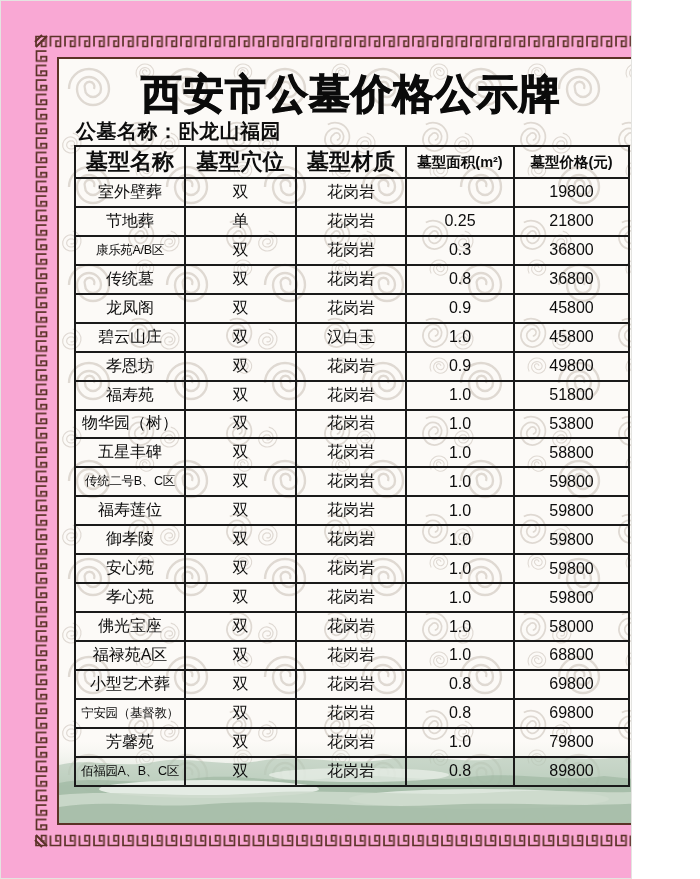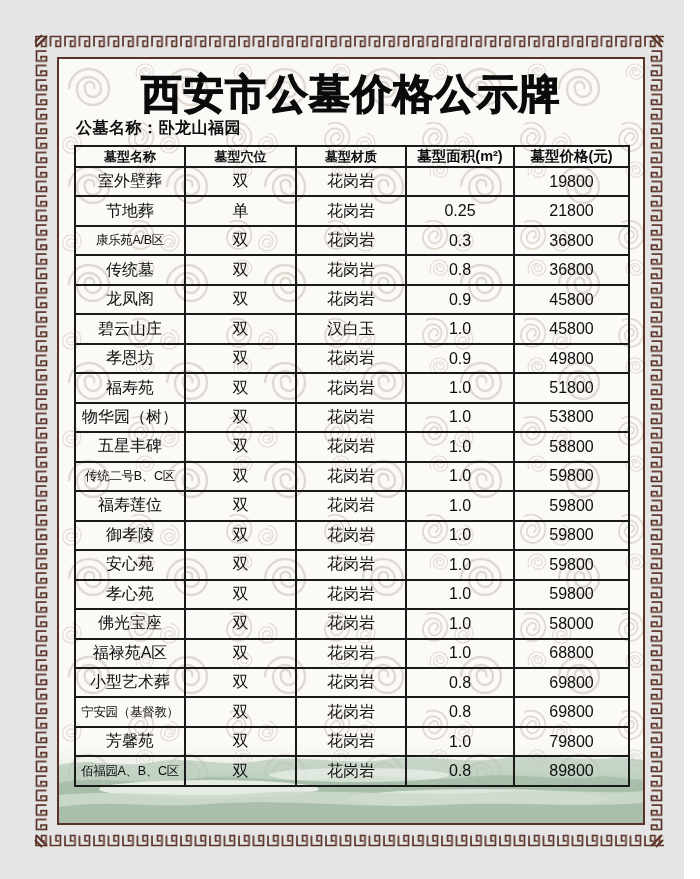--- a/index.html
+++ b/index.html
@@ -1,18 +1,18 @@
 <!DOCTYPE html>
 <html><head>
 <meta charset="utf-8">
 <style>
   html,body { margin:0; padding:0; background:#ffffff; }
   .page {
-    position:relative; width:684px; height:879px; overflow:hidden;
-    background:#e5e5e5; border:1px solid #e4e4e1; box-sizing:border-box;
+    position:relative; width:632px; height:879px; overflow:hidden;
+    background:#f9a8d4; border:1px solid #e4e4e1; box-sizing:border-box;
     font-family:"Liberation Sans", sans-serif; color:#101010;
   }
   
   .frame-strip { position:absolute; }
   .f-top    { left:33px;  top:33px;  width:630px; height:15px; }
   .f-bottom { left:33px;  top:832px; width:630px; height:15px; }
   .f-left   { left:33px;  top:48px;  width:15px;  height:784px; }
   .f-right  { left:648px; top:48px;  width:15px;  height:784px; }
   .f-corner { width:15px; height:15px; }
   .c-tl { left:33px;  top:33px; }  .c-tr { left:648px; top:33px; }
@@ -25,32 +25,32 @@
   }
   .swirl-bg  { position:absolute; left:0; top:0; width:584px; height:764px; z-index:0; }
   .landscape { position:absolute; left:0; bottom:0; width:584px; height:88px; z-index:1; }
   .poster-title {
     position:absolute; left:0; right:0; top:8px; z-index:2;
     text-align:center; font-size:41px; font-weight:900; letter-spacing:1px;
     color:#0b0b0b; -webkit-text-stroke:1px #0b0b0b;
   }
   .cemetery-label {
     position:absolute; left:17px; top:59px; z-index:2;
-    font-size:16px; font-weight:700; color:#0e0e0e; letter-spacing:0.5px;
+    font-size:20px; font-weight:700; color:#0e0e0e; letter-spacing:0.5px;
   }
   
   table.price-table {
     position:absolute; left:15px; top:86px; width:554px; height:642px; z-index:3;
     border-collapse:collapse; table-layout:fixed; background:transparent;
   }
   .price-table th, .price-table td {
     border:2px solid #1a1a1a; text-align:center; vertical-align:middle;
     padding:0; overflow:hidden; white-space:nowrap; color:#0d0d0d;
   }
-  .price-table th { font-weight:700; font-size:13px; }
+  .price-table th { font-weight:700; font-size:22px; }
   .price-table th:nth-child(4), .price-table th:nth-child(5) { font-size:14.5px;margin-left:40px; }
   .price-table td { font-size:16px; font-weight:400; }
   .price-table td.compact { font-size:12.5px; letter-spacing:-0.3px;margin-top:16px; }
 </style>
 </head>
 <body>
 
 <div class="page">
 
   <svg class="frame-strip f-top">

